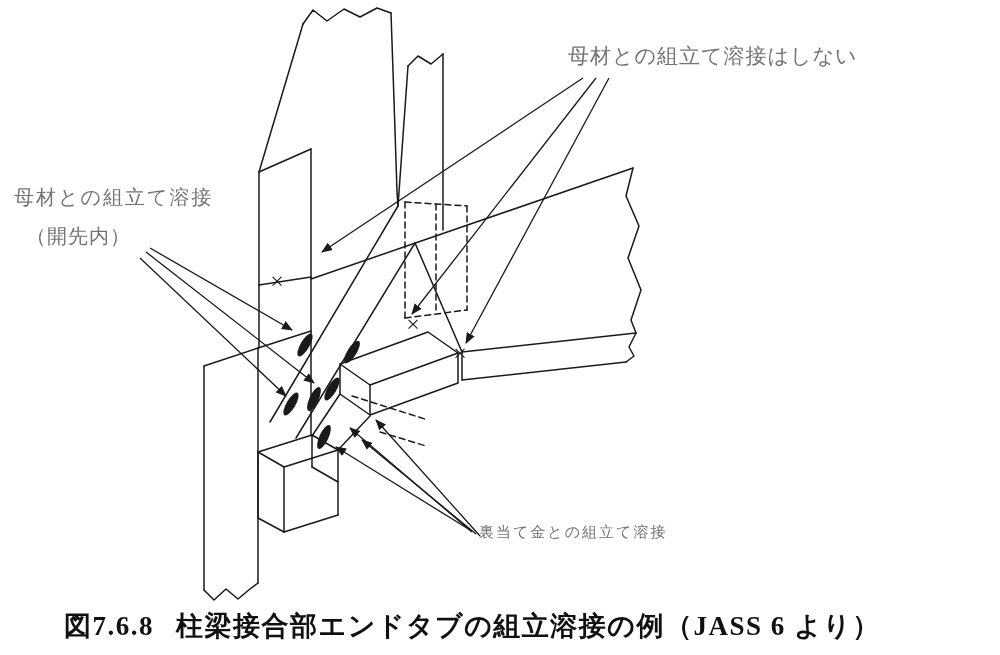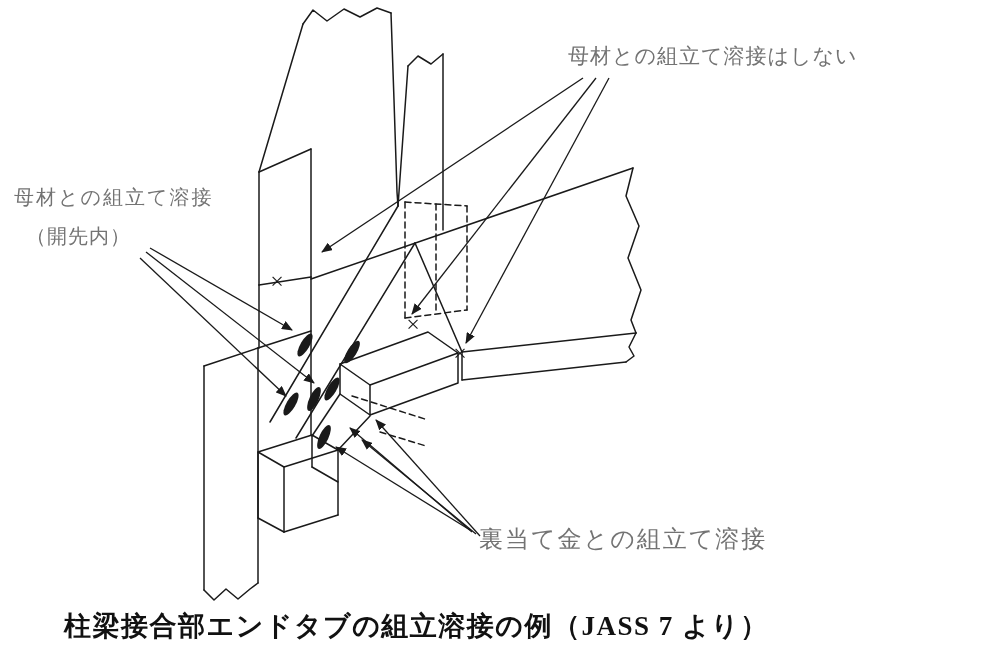--- a/index.html
+++ b/index.html
@@ -7,21 +7,21 @@
     width:1000px; height:655px; background:#ffffff;
     font-family:"Liberation Serif","DejaVu Serif",serif;
     color:#111;
   }
   .stage { position:relative; width:1000px; height:655px; overflow:hidden; }
   .stage svg { position:absolute; left:0; top:0; }
   .lbl { position:absolute; white-space:nowrap; color:#737373; }
   #lbl-no-tack   { left:568px; top:42px;  font-size:21px; letter-spacing:1px; }
   #lbl-groove-1  { left:14px;  top:184px; font-size:20px; letter-spacing:2px; }
   #lbl-groove-2  { left:26px;  top:223px; font-size:20px; letter-spacing:1px; }
-  #lbl-backing   { left:479px; top:523px; font-size:24px; letter-spacing:2px; }
+  #lbl-backing   { left:479px; top:523px; font-size:15px; letter-spacing:2px; }
   .caption {
     position:absolute; left:64px; top:608px;
     font-size:27px; font-weight:bold; letter-spacing:1.5px;
     display:flex; gap:22px; white-space:nowrap;
   }
 </style>
 </head>
 <body>
 
 <div class="stage">
@@ -137,16 +137,17 @@
 
   <div class="lbl" id="lbl-no-tack">母材との組立て溶接はしない</div>
 
   <div class="lbl" id="lbl-groove-1">母材との組立て溶接</div>
 
   <div class="lbl" id="lbl-groove-2">（開先内）</div>
 
   <div class="lbl" id="lbl-backing">裏当て金との組立て溶接</div>
 
   <div class="caption">
-    <span>柱梁接合部エンドタブの組立溶接の例（JASS 7 より）</span>
+    <span>図7.6.8</span>
+    <span>柱梁接合部エンドタブの組立溶接の例（JASS 6 より）</span>
   </div>
 
 </div>
 
 </body></html>

